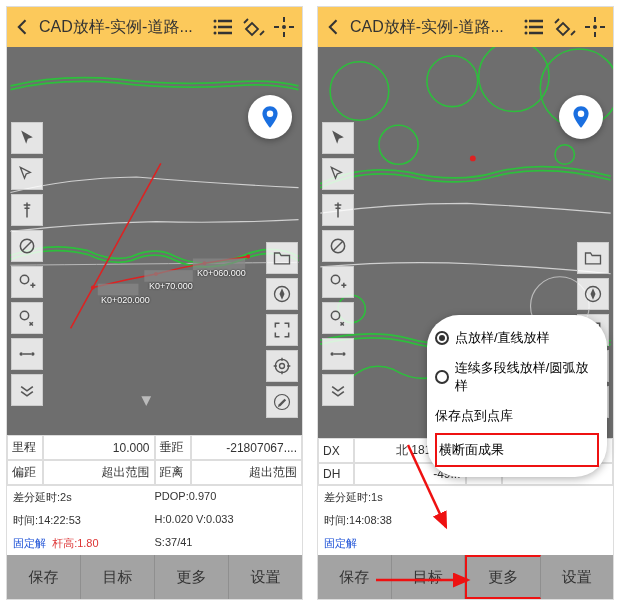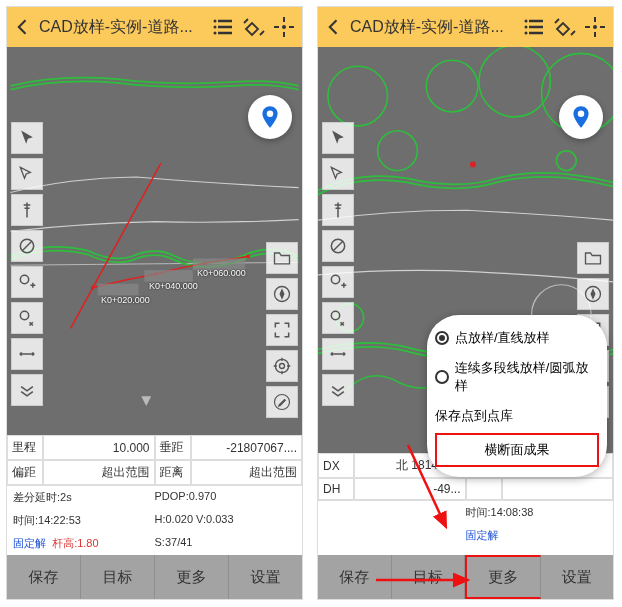--- a/index.html
+++ b/index.html
@@ -26,21 +26,21 @@
   .statusrow { background: #fff; padding: 4px 6px; border-top: 1px solid #ddd; display: grid; grid-template-columns: 1fr 1fr; font-size: 11px; color: #333; row-gap: 8px; }
   .statusrow .red { color: #d33; }
   .statusrow .blue { color: #1a4fd6; }
   .btnbar { height: 44px; background: #a3a3a3; display: flex; }
   .btnbar > div { flex: 1; display: flex; align-items: center; justify-content: center; font-size: 15px; color: #333; border-right: 1px solid rgba(0,0,0,0.12); }
   .btnbar > div:last-child { border-right: none; }
   .popup { position: absolute; right: 6px; bottom: 122px; width: 180px; background: #fff; box-shadow: 0 2px 8px rgba(0,0,0,0.3); padding: 8px 6px; font-size: 13px; border-radius: 32px; }
   .popup .row { display: flex; align-items: center; padding: 6px 2px; gap: 6px; }
   .popup .radio { width: 14px; height: 14px; border: 2px solid #333; border-radius: 50%; display: flex; align-items: center; justify-content: center; }
   .popup .radio.sel::after { content:""; width:6px; height:6px; background:#333; border-radius:50%; }
-  .redbox { border: 2px solid #e11; justify-content: center; }
+  .redbox { border: 2px solid #e11; }
   .redarrow { position: absolute; pointer-events:none; }
 </style>
 </head>
 <body>
 
 <div class="screens">
 
   <div class="screen">
     <div class="header">
       <div class="back">
@@ -90,21 +90,21 @@
           <circle cx="200" cy="223" r="2" fill="#d22"></circle>
           <circle cx="245" cy="216" r="2" fill="#d22"></circle>
 
         <rect x="90" y="244" width="42" height="12" fill="#888" opacity="0.7"></rect>
         <rect x="138" y="230" width="50" height="12" fill="#888" opacity="0.7"></rect>
         <rect x="188" y="218" width="54" height="12" fill="#888" opacity="0.7"></rect>
 
         <path d="M135 360 l5 10 l5 -10 z" fill="#bbb"></path>
       </svg>
       <div class="staklabel" style="left:94px;top:248px">K0+020.000</div>
-      <div class="staklabel" style="left:142px;top:234px">K0+040.000</div>
+      <div class="staklabel" style="left:142px;top:234px">K0+70.000</div>
       <div class="staklabel" style="left:190px;top:221px">K0+060.000</div>
 
       <div class="locbadge">
         <svg width="26" height="26" viewBox="0 0 24 24">
             <path d="M12 2 C8 2 5 5 5 9 C5 14 12 22 12 22 C12 22 19 14 19 9 C19 5 16 2 12 2 Z" fill="#1a6fe0"></path>
             <circle cx="12" cy="9" r="3" fill="#fff"></circle>
           </svg>
       </div>
 
       <div class="toolcol left">
@@ -359,20 +359,21 @@
       <div class="val">北 181411...</div>
       <div class="lbl"></div>
       <div class="val"></div>
       <div class="lbl">DH</div>
       <div class="val">-49...</div>
       <div class="lbl"></div>
       <div class="val"></div>
     </div>
 
     <div class="statusrow">
+      <div>差分延时:1s</div>
         <div></div>
       <div>时间:14:08:38</div>
         <div></div>
       <div class="blue">固定解</div>
         <div></div>
     </div>
 
     <div class="btnbar">
       <div>保存</div>
       <div>目标</div>

